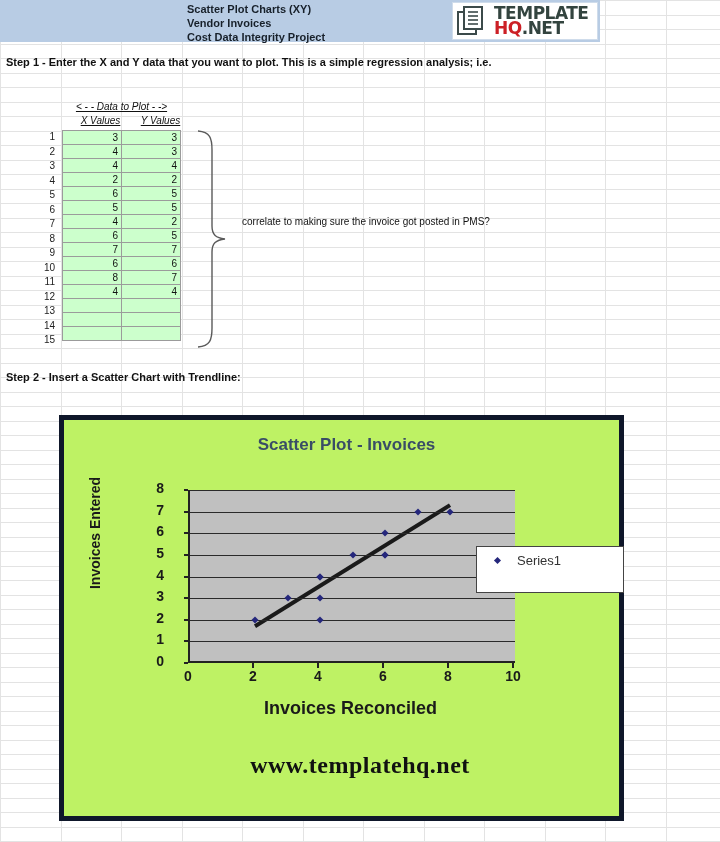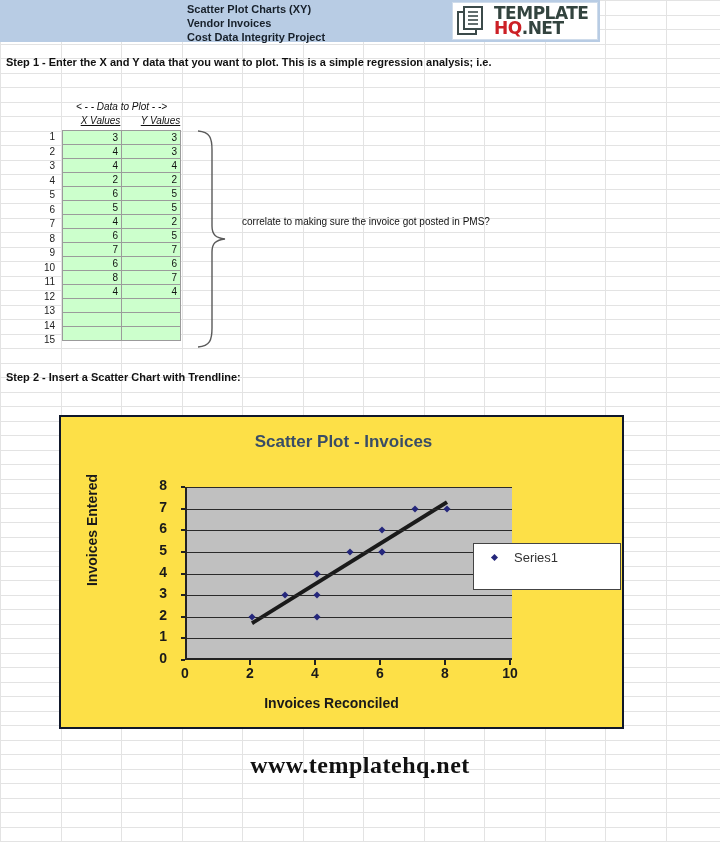--- a/index.html
+++ b/index.html
@@ -46,21 +46,21 @@
   .step-text{
     position:absolute;font-size:11px;font-weight:bold;color:#111111;
     white-space:nowrap;line-height:15px;
   }
   #step1{left:6px;top:55px;}
   #step2{left:6px;top:370px;}
 
   
   #data-header{
     position:absolute;left:62px;top:101px;width:119px;
-    text-align:center;font-size:10px;font-style:italic;color:#111;
+    text-align:center;font-size:10px;font-style:italic;color:#111;text-decoration:underline;
   }
   #col-heads{position:absolute;left:71px;top:115px;width:119px;height:14px;}
   #col-heads span{
     position:absolute;top:0;width:59px;text-align:center;font-size:10px;
     font-style:italic;color:#111;text-decoration:underline;
   }
   #col-heads .h-x{left:0px;}
   #col-heads .h-y{left:60px;}
 
   #data-table{
@@ -82,22 +82,22 @@
 
   
   #note{
     position:absolute;left:242px;top:214px;width:310px;
     font-size:10px;color:#111;line-height:16px;
   }
   #note div{white-space:nowrap;}
 
   
   #chart-panel{
-    position:absolute;left:59px;top:415px;width:565px;height:314px;
-    background:#fde047;border:2px solid #0f172a;box-sizing:border-box;
+    position:absolute;left:59px;top:415px;width:565px;height:406px;
+    background:#bef264;border:5px solid #0f172a;box-sizing:border-box;
   }
   #chart-title{
     position:absolute;left:0;top:15px;width:565px;text-align:center;
     font-size:17px;font-weight:bold;color:#394d66;
   }
   #plot{
     position:absolute;left:124px;top:70px;width:325px;height:173px;
     background:#c0c0c0;border-left:2px solid #222;
   }
   #plot .gridline{position:absolute;left:0;right:0;height:1px;background:#2a2a2a;}
@@ -117,22 +117,22 @@
     position:absolute;top:248px;width:30px;text-align:center;
     font-size:14px;font-weight:bold;color:#1a1a1a;
   }
   .xtick-mark{position:absolute;top:243px;width:2px;height:5px;background:#222;}
   #ylabel{
     position:absolute;left:-44px;top:105px;width:150px;text-align:center;
     font-size:14px;font-weight:bold;color:#1a1a1a;
     transform:rotate(-90deg);transform-origin:center center;
   }
   #xlabel{
-    position:absolute;left:108px;top:278px;width:325px;text-align:center;
-    font-size:14px;font-weight:bold;color:#1a1a1a;
+    position:absolute;left:124px;top:278px;width:325px;text-align:center;
+    font-size:18px;font-weight:bold;color:#1a1a1a;
   }
   #legend{
     position:absolute;left:412px;top:126px;width:148px;height:47px;
     background:#ffffff;border:1px solid #444;box-sizing:border-box;
     padding:4px 0 0 0;
   }
   .leg-row{display:flex;align-items:center;height:19px;}
   .leg-mark{width:40px;display:flex;justify-content:center;align-items:center;}
   .leg-diamond{
     width:5px;height:5px;background:#25277c;transform:rotate(45deg);

